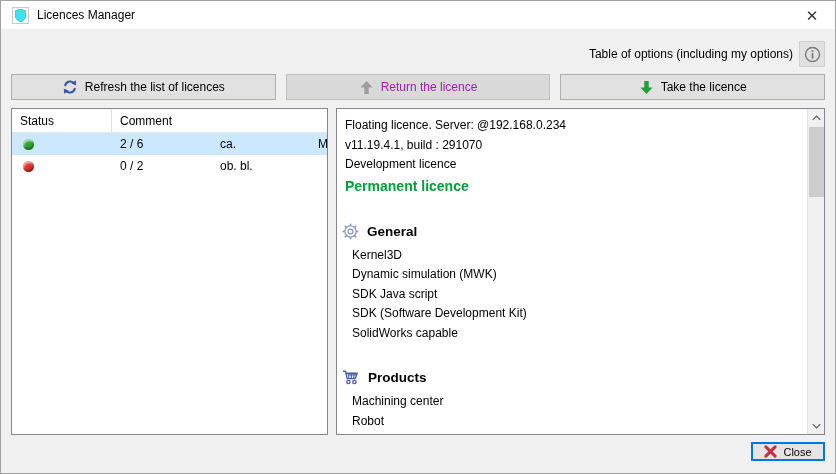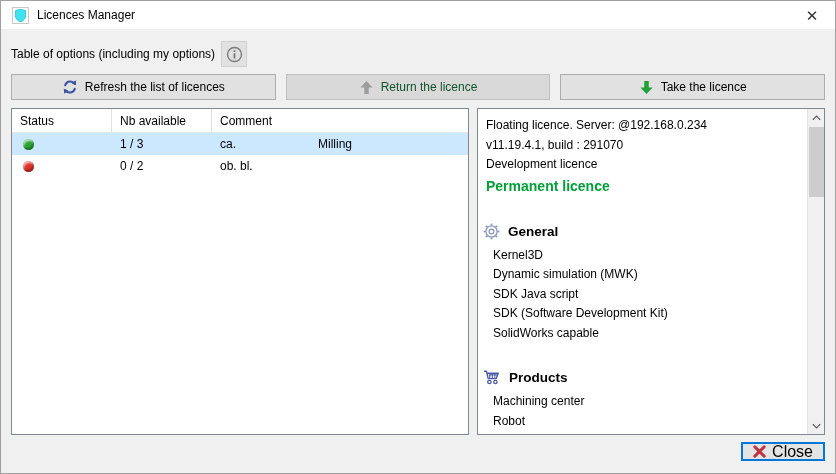--- a/index.html
+++ b/index.html
@@ -24,42 +24,42 @@
   .win-close {
     position:absolute; right:0; top:0; width:46px; height:30px;
     display:flex; align-items:center; justify-content:center;
     font-size:15px; color:#333; cursor:pointer;
   }
 
   
   .bodyarea { padding:0 10px; }
 
   .options-row {
-    margin-top:12px; display:flex; justify-content:flex-start; align-items:center; gap:6px;
+    margin-top:12px; display:flex; justify-content:flex-end; align-items:center; gap:6px;
     height:26px;
   }
   .options-label { font-size:12px; color:#000; }
   .info-btn {
     width:26px; height:26px; background:#e1e1e1; border:1px solid #d0d0d0;
     display:flex; align-items:center; justify-content:center; cursor:pointer; padding:0;
   }
 
   .toolbar { margin-top:7px; display:flex; gap:10px; }
   .tb-btn {
     flex:1; height:26px; background:#e1e1e1; border:1px solid #adadad;
     display:flex; align-items:center; justify-content:center; gap:7px;
     font-family:"Liberation Sans", sans-serif; font-size:12px; cursor:pointer;
   }
-  .tb-btn.disabled { background:#d9d9d9; border-color:#bfbfbf; color:#14532d; cursor:default; }
+  .tb-btn.disabled { background:#d9d9d9; border-color:#bfbfbf; color:#a21caf; cursor:default; }
 
   .content { margin-top:8px; display:flex; gap:8px; height:327px; }
 
   
   .licence-table {
-    width:458px; background:#fff; border:1px solid #828790; overflow:hidden;
+    width:317px; background:#fff; border:1px solid #828790; overflow:hidden;
   }
   .lt-header {
     display:grid; grid-template-columns:100px 100px 98px 1fr; height:24px;
     border-bottom:1px solid #e5e5e5; background:#fff;
   }
   .lt-header .hcell {
     display:flex; align-items:center; padding-left:8px;
     border-right:1px solid #e0e0e0; font-size:12px;
   }
   .lt-header .hcell:last-child { border-right:none; }
@@ -97,21 +97,21 @@
   .sb-track { flex:1; width:17px; position:relative; }
   .sb-thumb {
     position:absolute; top:1px; left:1px; width:15px; height:70px; background:#cdcdcd; cursor:pointer;
   }
 
   
   .footer { margin-top:7px; display:flex; justify-content:flex-end; }
   .close-btn {
     min-width:74px; height:19px; border:2px solid #0078d7; background:#e4e4e4;
     display:flex; align-items:center; justify-content:center; gap:6px;
-    font-family:"Liberation Sans", sans-serif; font-size:16px; cursor:pointer; padding:0 10px;
+    font-family:"Liberation Sans", sans-serif; font-size:11px; cursor:pointer; padding:0 10px;
   }
 </style>
 </head>
 <body>
 
 <div class="window">
 
   <div class="titlebar">
     <span class="app-icon">
       <svg width="11" height="13" viewBox="0 0 10 12">
@@ -159,29 +159,28 @@
         </svg>
         <span>Take the licence</span>
       </button>
     </div>
 
     <div class="content">
 
       <div class="licence-table">
         <div class="lt-header">
           <div class="hcell">Status</div>
-          <div class="hcell">Nb available</div>
           <div class="hcell">Comment</div>
         </div>
 
         <div class="lt-row" style="background-color: rgb(204, 232, 255);">
           <div class="cell">
             <span class="ball" style="background-color: rgb(44, 165, 52);"></span>
           </div>
-          <div class="cell">1 / 3</div>
+          <div class="cell">2 / 6</div>
           <div class="cell">ca.</div>
           <div class="cell">Milling</div>
         </div>
 
         <div class="lt-row">
           <div class="cell">
             <span class="ball" style="background-color: rgb(224, 50, 40);"></span>
           </div>
           <div class="cell">0 / 2</div>
           <div class="cell">ob. bl.</div>

